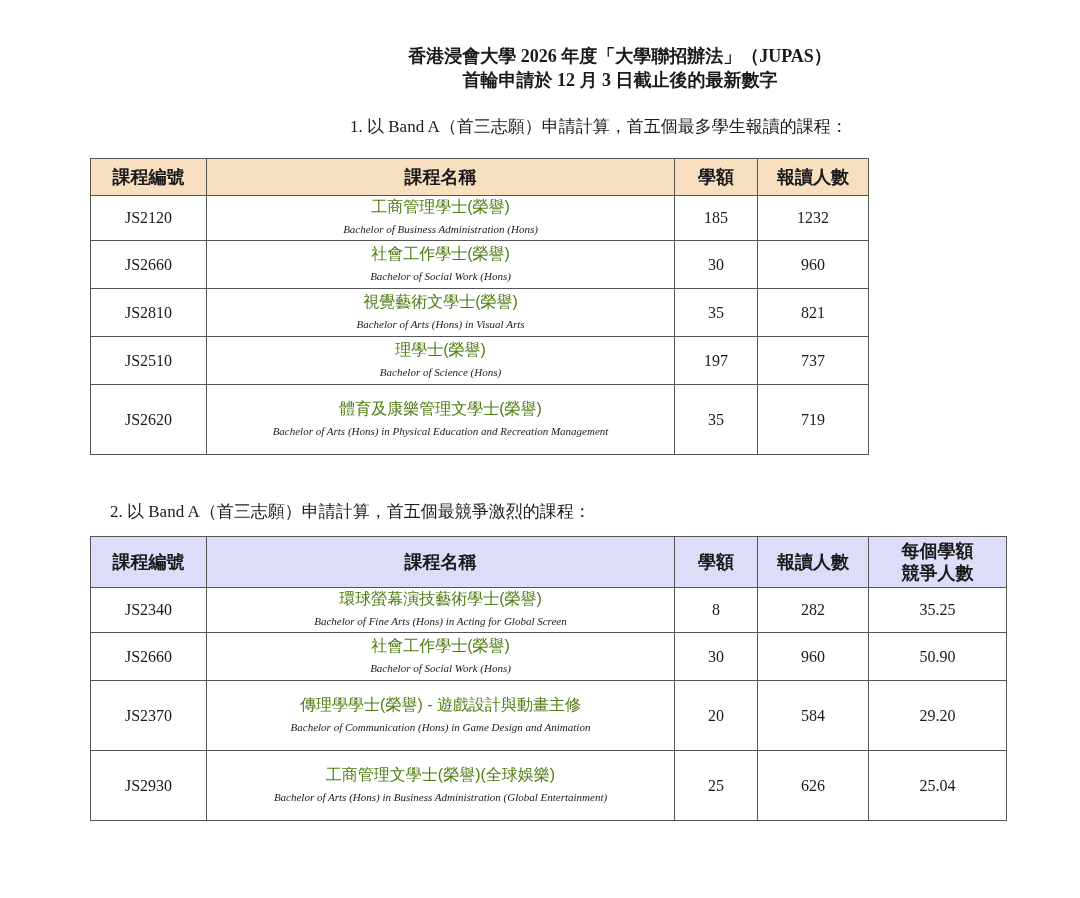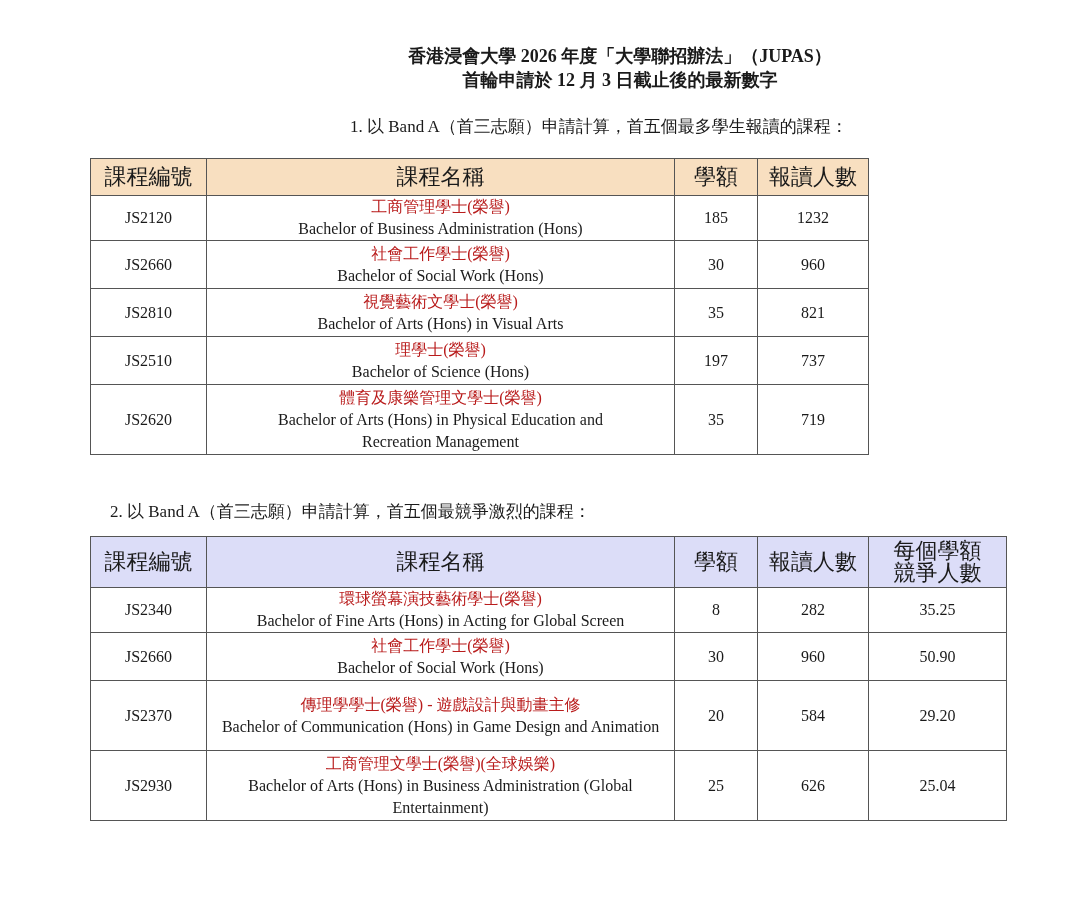--- a/index.html
+++ b/index.html
@@ -17,27 +17,27 @@
     }
     table {
       position: absolute; border-collapse: collapse; table-layout: fixed;
       font-size: 16px;
     }
     th, td {
       border: 1px solid #555; text-align: center; vertical-align: middle;
       padding: 0; line-height: 22px;
     }
     th {
-      font-family: "DejaVu Sans", "Liberation Sans", sans-serif; font-weight: normal;
-      font-size: 22px;
+      font-family: "DejaVu Sans", "Liberation Sans", sans-serif; font-weight: bold;
+      font-size: 18px;
     }
     .t1 th { background: #f8dfc0; height: 36px; }
     .t2 th { background: #dcddf8; height: 50px; }
-    .name-zh { font-family: Liberation Serif, serif; font-size: 16px; color: #b91c1c; }
-    .name-en { font-size: 16px; }
+    .name-zh { font-family: Liberation Sans, sans-serif; font-size: 16px; color: #4d7c0f; }
+    .name-en { font-size: 11px; font-style: italic; }
   </style>
 </head>
 <body>
 
 <div class="title">
   <div>香港浸會大學 2026 年度「大學聯招辦法」（JUPAS）</div>
   <div>首輪申請於 12 月 3 日截止後的最新數字</div>
 </div>
 
 <div class="section-heading" style="left:350px; top:116px;">1. 以 Band A（首三志願）申請計算，首五個最多學生報讀的課程：</div>

